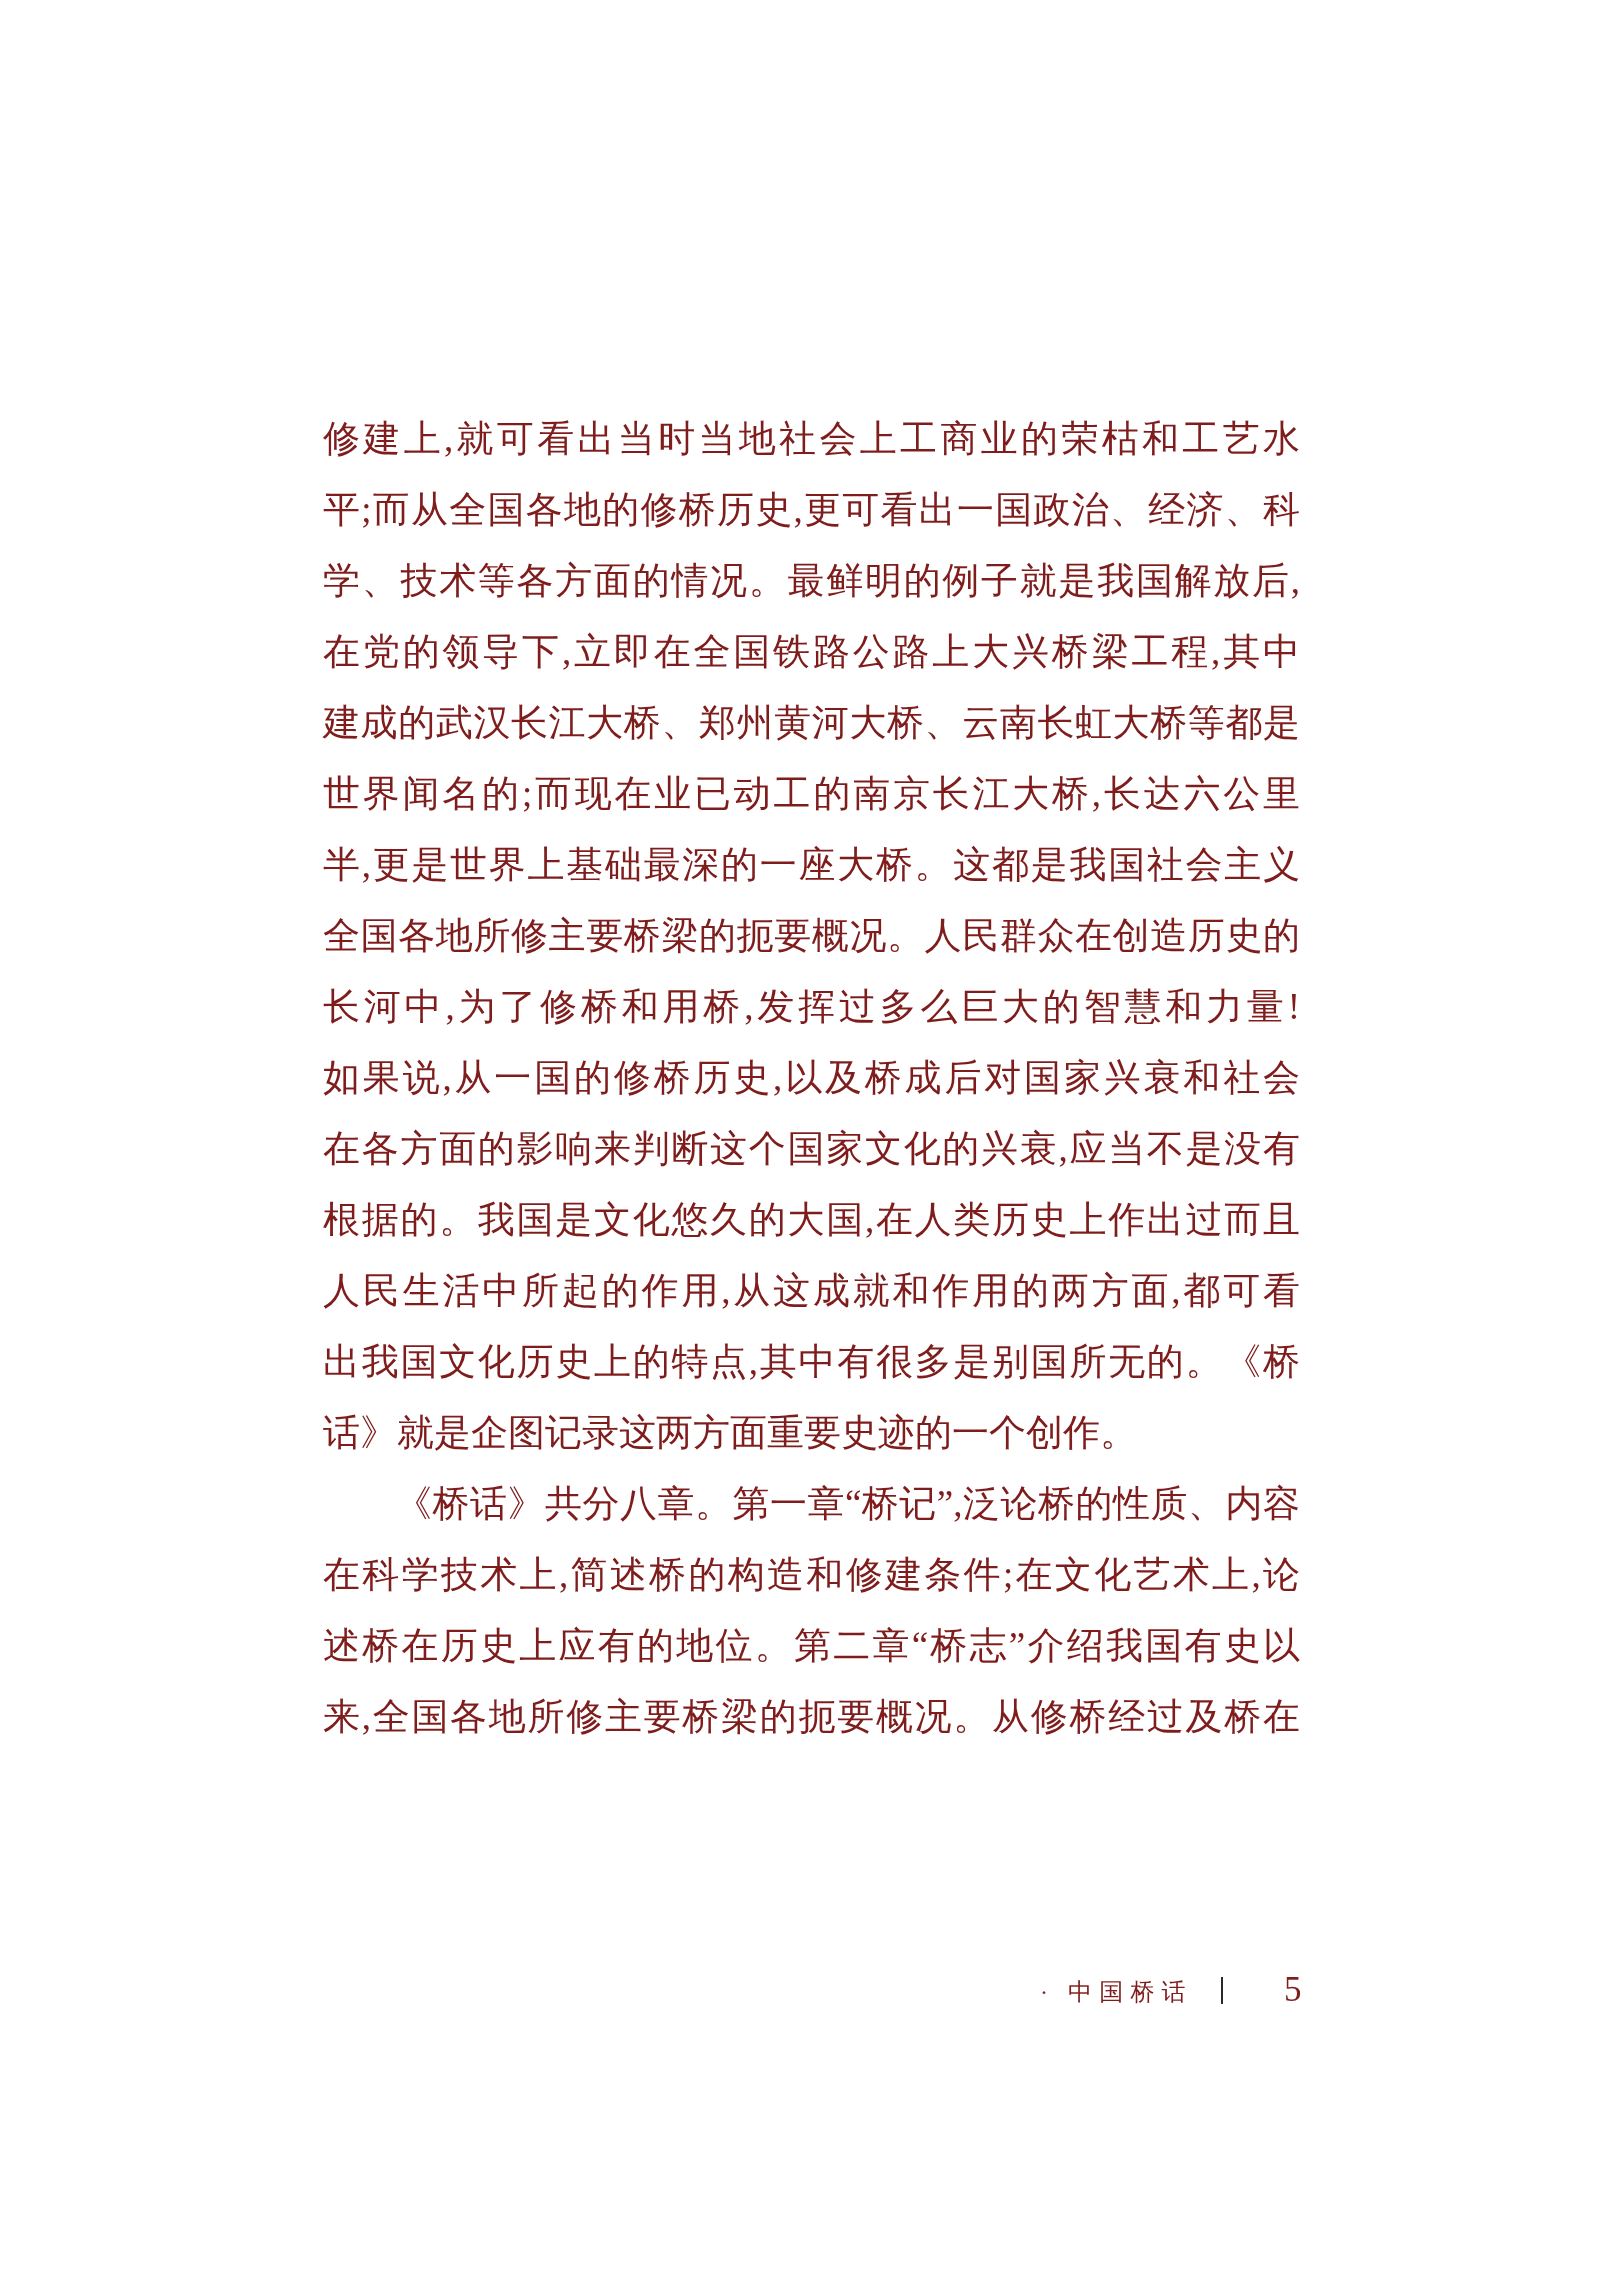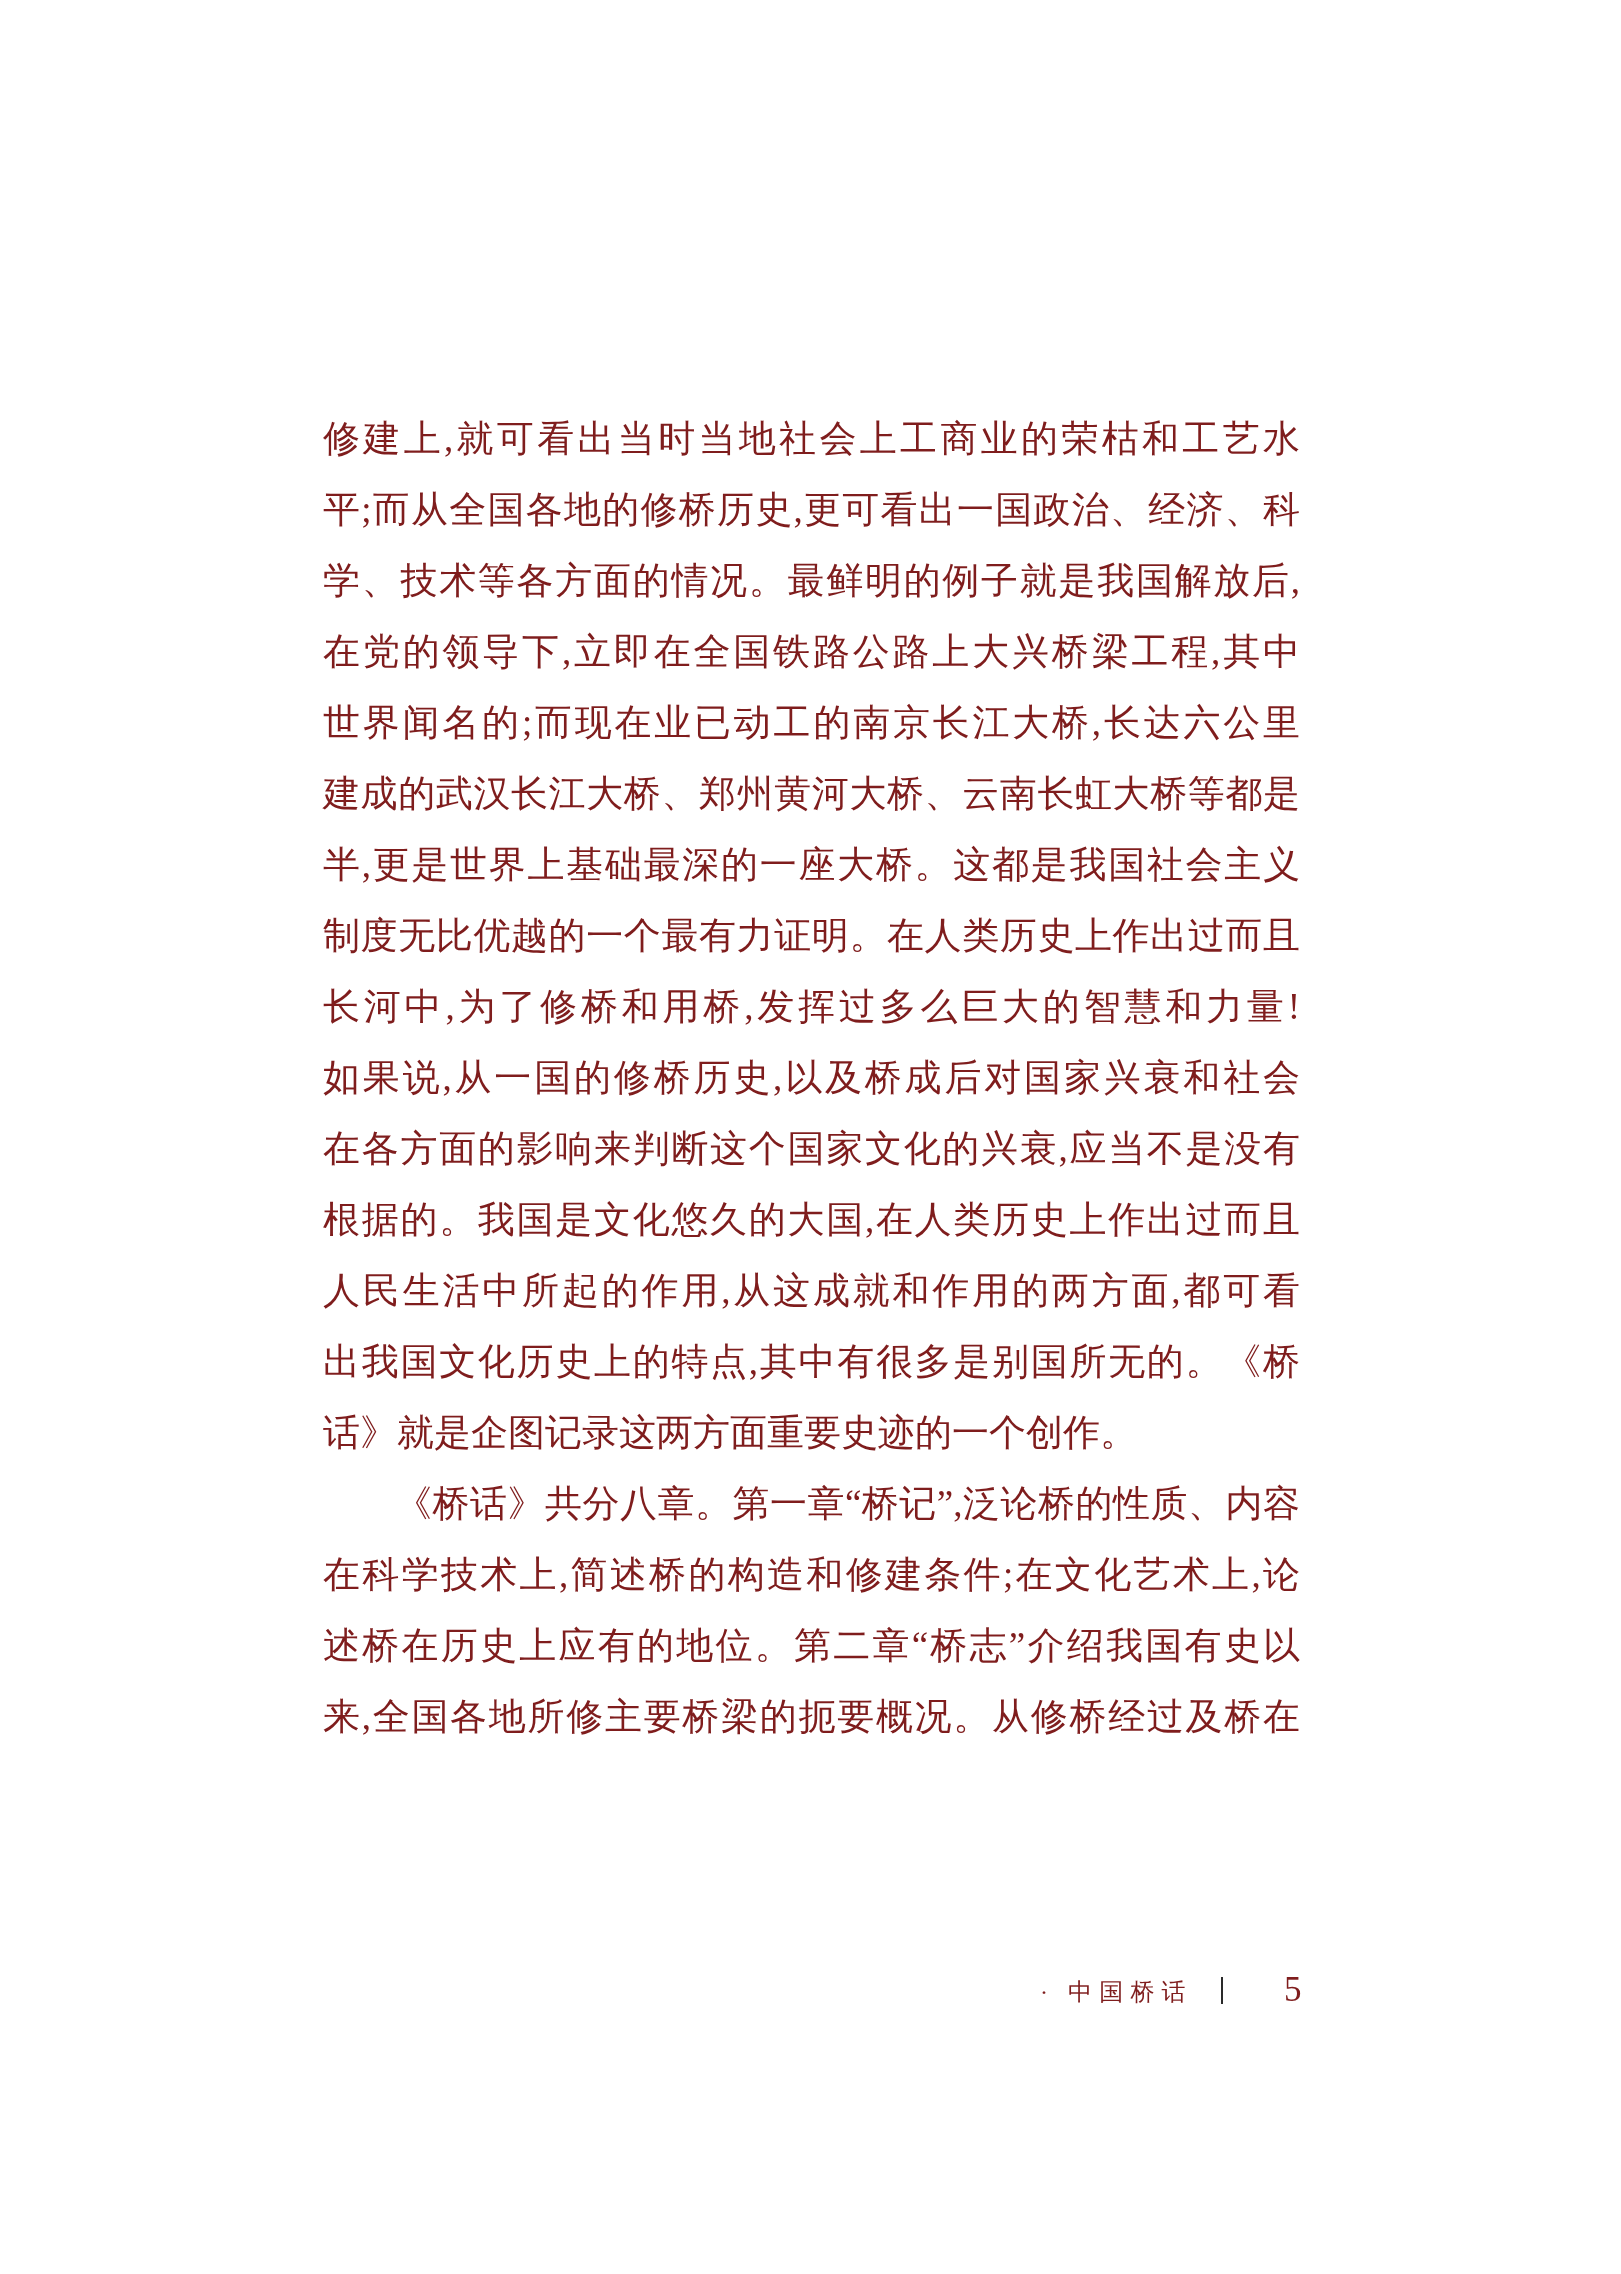--- a/index.html
+++ b/index.html
@@ -88,24 +88,24 @@
 
 <div class="page">
 
   <div class="text-block">
 
     <div class="para">
       <div class="line">修建上,就可看出当时当地社会上工商业的荣枯和工艺水</div>
       <div class="line">平;而从全国各地的修桥历史,更可看出一国政治、经济、科</div>
       <div class="line">学、技术等各方面的情况。最鲜明的例子就是我国解放后,</div>
       <div class="line">在党的领导下,立即在全国铁路公路上大兴桥梁工程,其中</div>
+      <div class="line">建成的武汉长江大桥、郑州黄河大桥、云南长虹大桥等都是</div>
       <div class="line">世界闻名的;而现在业已动工的南京长江大桥,长达六公里</div>
-      <div class="line">建成的武汉长江大桥、郑州黄河大桥、云南长虹大桥等都是</div>
       <div class="line">半,更是世界上基础最深的一座大桥。这都是我国社会主义</div>
-      <div class="line">制度无比优越的一个最有力证明。在人类历史上作出过而且</div>
+      <div class="line">全国各地所修主要桥梁的扼要概况。人民群众在创造历史的</div>
       <div class="line">长河中,为了修桥和用桥,发挥过多么巨大的智慧和力量!</div>
       <div class="line">如果说,从一国的修桥历史,以及桥成后对国家兴衰和社会</div>
       <div class="line">在各方面的影响来判断这个国家文化的兴衰,应当不是没有</div>
       <div class="line">根据的。我国是文化悠久的大国,在人类历史上作出过而且</div>
       <div class="line">人民生活中所起的作用,从这成就和作用的两方面,都可看</div>
       <div class="line">出我国文化历史上的特点,其中有很多是别国所无的。《桥</div>
       <div class="line end">话》就是企图记录这两方面重要史迹的一个创作。</div>
     </div>
 
     <div class="para">

